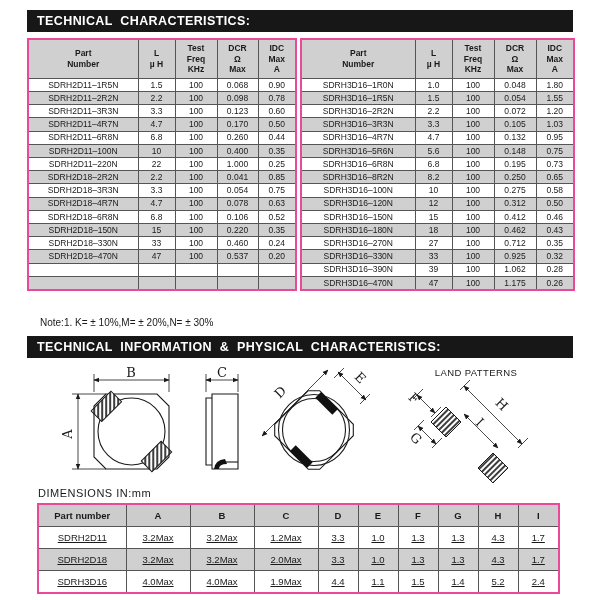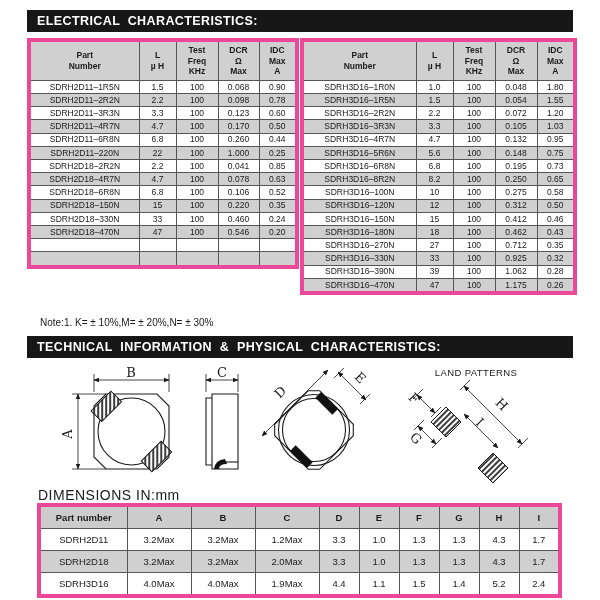--- a/index.html
+++ b/index.html
@@ -6,43 +6,43 @@
   #page{position:relative;width:600px;height:600px;background:#ffffff;overflow:hidden;
         font-family:"Liberation Sans","DejaVu Sans",sans-serif;color:#1a1a1a;}
   .blackbar{position:absolute;left:27px;width:546px;height:22px;background:#171717;color:#ffffff;
             font-weight:bold;font-size:12.5px;line-height:22px;padding-left:10px;box-sizing:border-box;
             letter-spacing:.4px;white-space:pre;}
   #bar-electrical{top:10px;}
   #bar-technical{top:336px;}
   .tablewrap{position:absolute;top:38px;}
   #left-table-wrap{left:27px;width:269px;}
   #right-table-wrap{left:300px;width:274px;}
-  table{border-collapse:collapse;table-layout:fixed;width:100%;border:4px solid #ec4899;}
+  table{border-collapse:collapse;table-layout:fixed;width:100%;border:2px solid #ec4899;}
   th,td{border:1px solid #555;text-align:center;vertical-align:middle;overflow:hidden;white-space:nowrap;}
   .elec th{background:#d0d0d0;font-size:8.5px;font-weight:bold;line-height:1.25;padding:3px 1px;}
   .elec td{font-size:8.5px;line-height:1;height:10.2px;padding:1px 2px;}
   .elec tbody tr:nth-child(even){background:#d0d0d0;}
   #note-line{position:absolute;left:40px;top:317px;font-size:10px;}
   .diagram{position:absolute;}
-  #dims-caption{position:absolute;left:38px;top:487px;font-size:14px;letter-spacing:.5px;}
+  #dims-caption{position:absolute;left:38px;top:487px;font-size:11px;letter-spacing:.5px;}
   #dim-table-wrap{position:absolute;left:37px;top:503px;width:461px;}
   .dim th{background:#cccccc;font-size:9.5px;font-weight:bold;height:19px;padding:1px 2px;}
-  .dim td{font-size:9.5px;height:19px;padding:1px 2px;}
+  .dim td{font-size:9.5px;height:19px;padding:1px 2px;text-decoration:underline;}
   .dim tbody tr:nth-child(even){background:#d0d0d0;}
   svg .ln{stroke:#1a1a1a;stroke-width:1.1;fill:none;}
   svg .thin{stroke:#1a1a1a;stroke-width:0.8;fill:none;}
   svg .dimtxt{font-family:"DejaVu Serif","Liberation Serif",serif;font-size:13px;fill:#1a1a1a;}
   svg .smalltxt{font-family:"Liberation Sans",sans-serif;font-size:9.5px;fill:#1a1a1a;letter-spacing:.4px;}
 </style>
 </head>
 <body>
 
 <div id="page">
 
-  <div id="bar-electrical" class="blackbar">ELECTRICAL  CHARACTERISTICS:</div>
+  <div id="bar-electrical" class="blackbar">TECHNICAL  CHARACTERISTICS:</div>
 
   <div id="left-table-wrap" class="tablewrap">
     <table class="elec">
       <colgroup>
           <col style="width:110px">
           <col style="width:37px">
           <col style="width:42px">
           <col style="width:41px">
           <col style="width:38px">
         </colgroup>
@@ -85,34 +85,48 @@
             <td>0.50</td>
           </tr>
           <tr>
             <td>SDRH2D11–6R8N</td>
             <td>6.8</td>
             <td>100</td>
             <td>0.260</td>
             <td>0.44</td>
           </tr>
           <tr>
+            <td>SDRH2D11–100N</td>
+            <td>10</td>
+            <td>100</td>
+            <td>0.400</td>
+            <td>0.35</td>
+          </tr>
+          <tr>
             <td>SDRH2D11–220N</td>
             <td>22</td>
             <td>100</td>
             <td>1.000</td>
             <td>0.25</td>
           </tr>
           <tr>
             <td>SDRH2D18–2R2N</td>
             <td>2.2</td>
             <td>100</td>
             <td>0.041</td>
             <td>0.85</td>
           </tr>
           <tr>
+            <td>SDRH2D18–3R3N</td>
+            <td>3.3</td>
+            <td>100</td>
+            <td>0.054</td>
+            <td>0.75</td>
+          </tr>
+          <tr>
             <td>SDRH2D18–4R7N</td>
             <td>4.7</td>
             <td>100</td>
             <td>0.078</td>
             <td>0.63</td>
           </tr>
           <tr>
             <td>SDRH2D18–6R8N</td>
             <td>6.8</td>
             <td>100</td>
@@ -130,21 +144,21 @@
             <td>SDRH2D18–330N</td>
             <td>33</td>
             <td>100</td>
             <td>0.460</td>
             <td>0.24</td>
           </tr>
           <tr>
             <td>SDRH2D18–470N</td>
             <td>47</td>
             <td>100</td>
-            <td>0.546</td>
+            <td>0.537</td>
             <td>0.20</td>
           </tr>
           <tr>
             <td></td>
             <td></td>
             <td></td>
             <td></td>
             <td></td>
           </tr>
           <tr>

